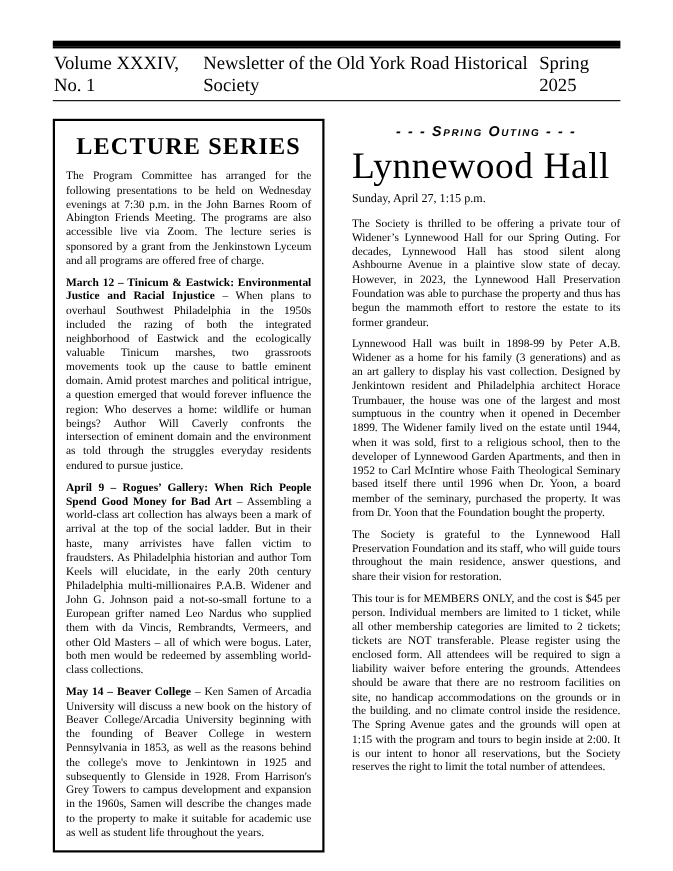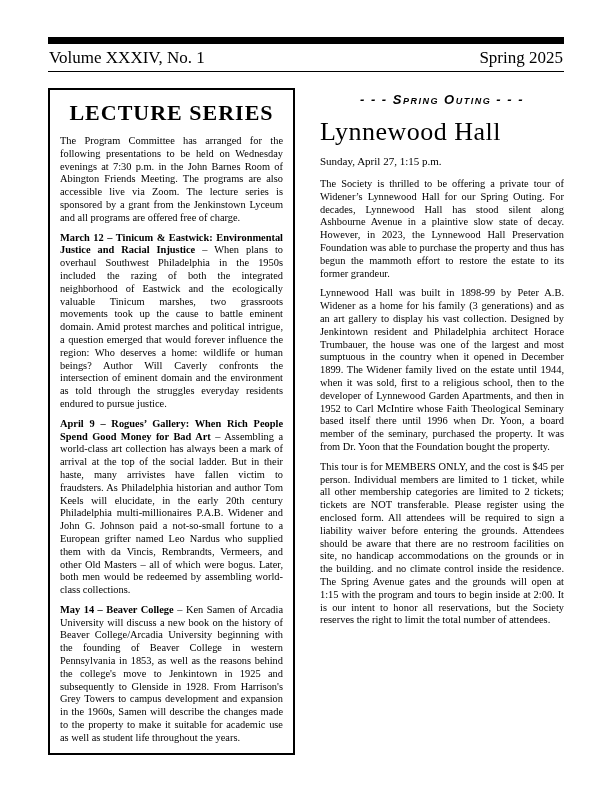--- a/index.html
+++ b/index.html
@@ -77,21 +77,21 @@
     font-style: italic;
     font-weight: bold;
     font-variant: small-caps;
     font-size: 13px;
     letter-spacing: 1.5px;
     text-align: center;
     margin: 4px 0 6px 0;
     white-space: nowrap;
   }
   .hall-title {
-    font-size: 26px;
+    font-size: 34px;
     font-weight: normal;
     line-height: 38px;
     margin: 2px 0 4px 0;
     letter-spacing: 0.5px;
   }
   .datetime {
     font-size: 11px;
     margin: 0 0 11px 0;
   }
 </style>
@@ -100,20 +100,21 @@
 
 <div class="page">
 
   <div class="top-bar"></div>
 
 
   <div class="rule-thick"></div>
 
   <div class="issue-row">
     <span>Volume XXXIV, No. 1</span>
+    <span>Newsletter of the Old York Road Historical Society</span>
     <span>Spring 2025</span>
   </div>
 
   <div class="rule-thin"></div>
 
   <div class="columns">
 
     <div class="left-col">
       <div class="lecture-box">
         <h2 class="lecture-title">LECTURE SERIES</h2>
@@ -130,18 +131,19 @@
 
     <div class="right-col">
       <div class="banner">- - - Spring Outing - - -</div>
 
       <h2 class="hall-title">Lynnewood Hall</h2>
 
       <div class="datetime">Sunday, April 27, 1:15 p.m.</div>
 
       <p class="body-text">The Society is thrilled to be offering a private tour of Widener’s Lynnewood Hall for our Spring Outing.  For decades, Lynnewood Hall has stood silent along Ashbourne Avenue in a plaintive slow state of decay.  However, in 2023, the Lynnewood Hall Preservation Foundation was able to purchase the property and thus has begun the mammoth effort to restore the estate to its former grandeur.</p>
       <p class="body-text">Lynnewood Hall was built in 1898-99 by Peter A.B. Widener as a home for his family (3 generations) and as an art gallery to display his vast collection.  Designed by Jenkintown resident and Philadelphia architect Horace Trumbauer, the house was one of the largest and most sumptuous in the country when it opened in December 1899.  The Widener family lived on the estate until 1944, when it was sold, first to a religious school, then to the developer of Lynnewood Garden Apartments, and then in 1952 to Carl McIntire whose Faith Theological Seminary based itself there until 1996 when Dr. Yoon, a board member of the seminary, purchased the property.  It was from Dr. Yoon that the Foundation bought the property.</p>
+      <p class="body-text">The Society is grateful to the Lynnewood Hall Preservation Foundation and its staff, who will guide tours throughout the main residence, answer questions, and share their vision for restoration.</p>
       <p class="body-text">This tour is for MEMBERS ONLY, and the cost is $45 per person.  Individual members are limited to 1 ticket, while all other membership categories are limited to 2 tickets; tickets are NOT transferable.  Please register using the enclosed form.  All attendees will be required to sign a liability waiver before entering the grounds.  Attendees should be aware that there are no restroom facilities on site, no handicap accommodations on the grounds or in the building. and no climate control inside the residence.  The Spring Avenue gates and the grounds will open at 1:15 with the program and tours to begin inside at 2:00.  It is our intent to honor all reservations, but the Society reserves the right to limit the total number of attendees.</p>
     </div>
 
   </div>
 
 </div>
 
 </body></html>

